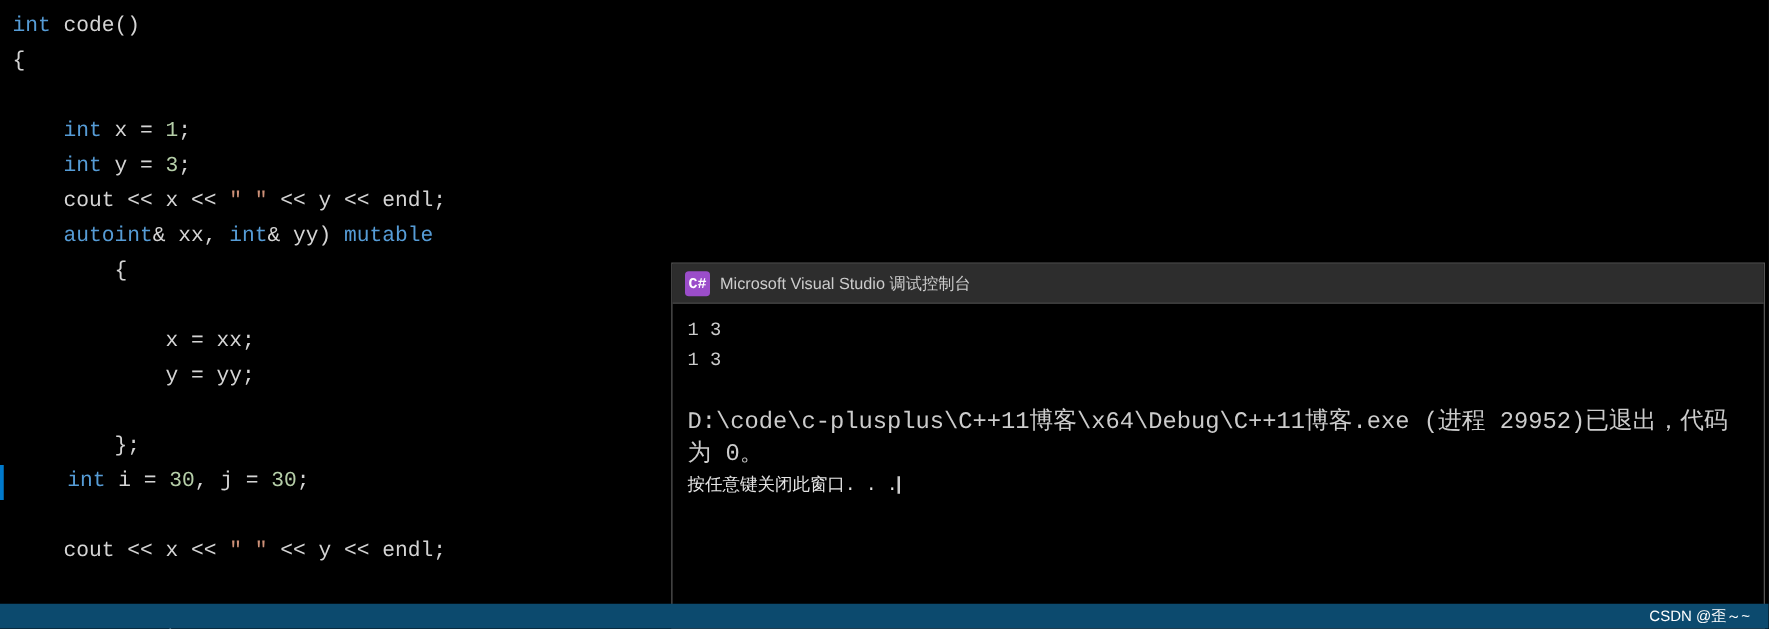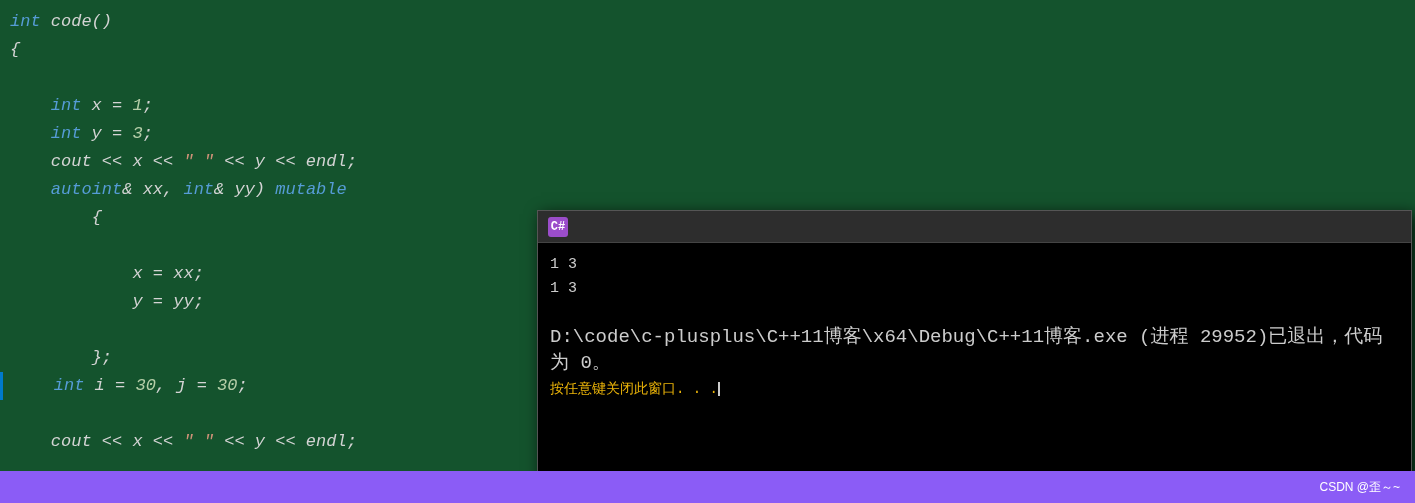--- a/index.html
+++ b/index.html
@@ -12,23 +12,22 @@
       position: relative;
     }
 
     
     .code-editor {
       position: absolute;
       top: 0;
       left: 0;
       width: 1415px;
       height: 503px;
-      background: #14532d;
+      background: #000000;
       padding: 8px 0;
-      font-style: italic;
     }
 
     .code-line {
       display: flex;
       align-items: baseline;
       height: 28px;
       padding-left: 10px;
       font-size: 17px;
       line-height: 28px;
       white-space: pre;
@@ -97,33 +96,33 @@
       display: block;
       color: #cccccc;
     }
 
     .console-path {
       color: #cccccc;
       font-size: 19px;
     }
 
     .console-note {
-      color: #eab308;
+      color: #e5e5e5;
       font-size: 14px;
       font-family: Liberation Mono, monospace;
     }
 
     
     .bottom-bar {
       position: absolute;
       bottom: 0;
       right: 0;
       width: 1415px;
-      height: 32px;
-      background: #8b5cf6;
+      height: 20px;
+      background: #0c4a6e;
       display: flex;
       align-items: center;
       justify-content: flex-end;
       padding-right: 15px;
     }
 
     .bottom-bar-text {
       color: white;
       font-size: 12px;
       font-family: 'Microsoft YaHei', sans-serif;
@@ -246,20 +245,21 @@
     <span class="white">;</span>
   </div>
 
 </div>
 
 <div class="console-window">
   <div class="console-titlebar">
     <div class="console-icon">
       <span>C#</span>
     </div>
+    <span class="console-title">Microsoft Visual Studio 调试控制台</span>
   </div>
   <div class="console-body">
     <span class="console-output-line">1 3</span>
     <span class="console-output-line">1 3</span>
     <span class="console-output-line">&nbsp;</span>
     <span class="console-path">D:\code\c-plusplus\C++11博客\x64\Debug\C++11博客.exe (进程 29952)已退出，代码为 0。</span>
     <br>
     <span class="console-note">按任意键关闭此窗口. . .<span class="cursor-blink"></span></span>
   </div>
 </div>

